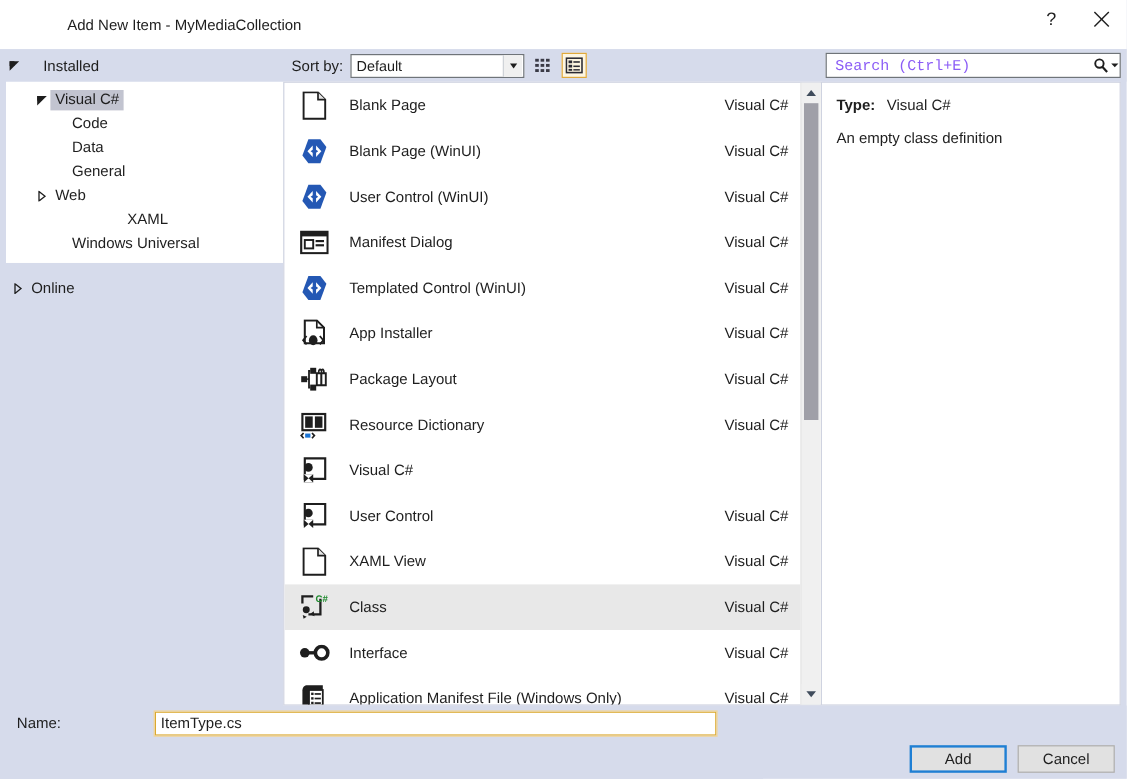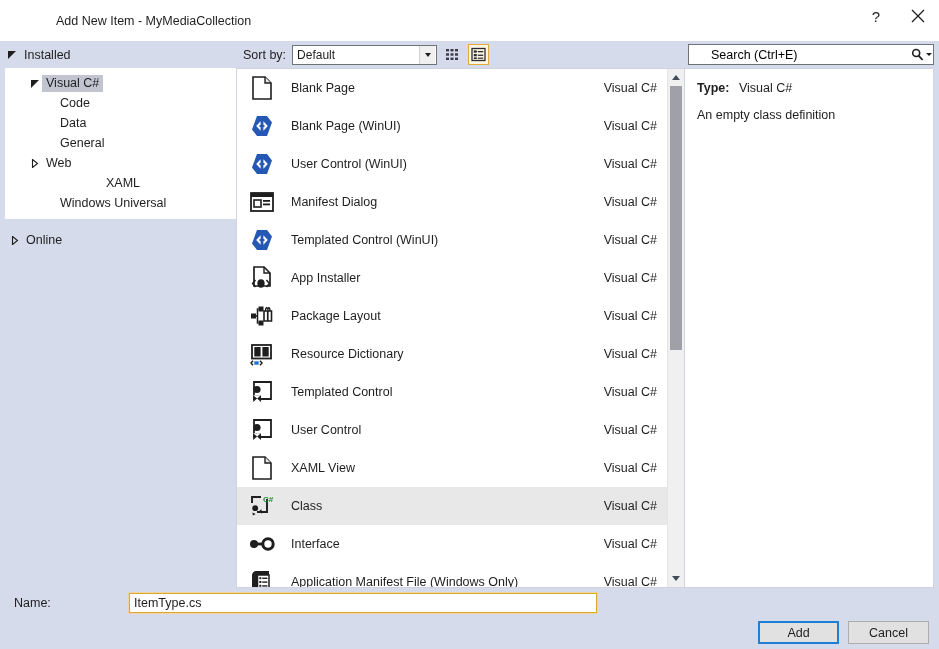--- a/index.html
+++ b/index.html
@@ -57,21 +57,21 @@
     flex: none;
     display: flex;
     align-items: center;
     background: #d6dbeb;
     position: relative;
   }
   #installed-header {
     width: 236px;
     display: flex;
     align-items: center;
-    gap: 7px;
+    gap: 19px;
     padding-left: 8px;
     height: 27px;
   }
   .tri-expanded {
     width: 9px; height: 9px;
     position: relative;
   }
   .tri-expanded::before {
     content: "";
     position: absolute;
@@ -132,25 +132,26 @@
     right: 5px;
     width: 246px;
     height: 21px;
     background: #ffffff;
     border: 1px solid #6f7479;
     display: flex;
     align-items: center;
   }
   #search-input-text {
     flex: 1;
-    padding-left: 22px;
+    padding-left: 7px;
     font-size: 12.5px;
-    color: #000000;
+    color: #8b5cf6;
     white-space: nowrap;
     overflow: hidden;
+    font-family: Liberation Mono, monospace;
   }
   #search-icon-btn {
     width: 24px; height: 19px;
     display: flex; align-items: center; justify-content: center;
     gap: 2px;
   }
 
   
   #body {
     flex: 1;
@@ -574,21 +575,20 @@
         <div class="item-row">
           <span class="item-icon">
             <svg width="24" height="24" viewBox="0 0 24 24" aria-hidden="true">
               <path d="M4 2 H21 V19 H4 Z" fill="#ffffff" stroke="#1e1e1e" stroke-width="1.8"></path>
               <circle cx="7" cy="9.5" r="3.6" fill="#1e1e1e"></circle>
               <path d="M3.2 15.2 H11 V22 H3.2 Z" fill="#1e1e1e"></path>
               <path d="M3.2 15.2 L7.1 18.6 L11 15.2" fill="#ffffff"></path>
               <path d="M3.2 22 L7.1 18.6 L11 22" fill="#ffffff"></path>
             </svg>
           </span>
-          <span class="item-name">Templated Control</span>
           <span class="item-lang">Visual C#</span>
         </div>
 
         <div class="item-row">
           <span class="item-icon">
             <svg width="24" height="24" viewBox="0 0 24 24" aria-hidden="true">
               <path d="M4 2 H21 V19 H4 Z" fill="#ffffff" stroke="#1e1e1e" stroke-width="1.8"></path>
               <circle cx="7" cy="9.5" r="3.6" fill="#1e1e1e"></circle>
               <path d="M3.2 15.2 H11 V22 H3.2 Z" fill="#1e1e1e"></path>
               <path d="M3.2 15.2 L7.1 18.6 L11 15.2" fill="#ffffff"></path>

